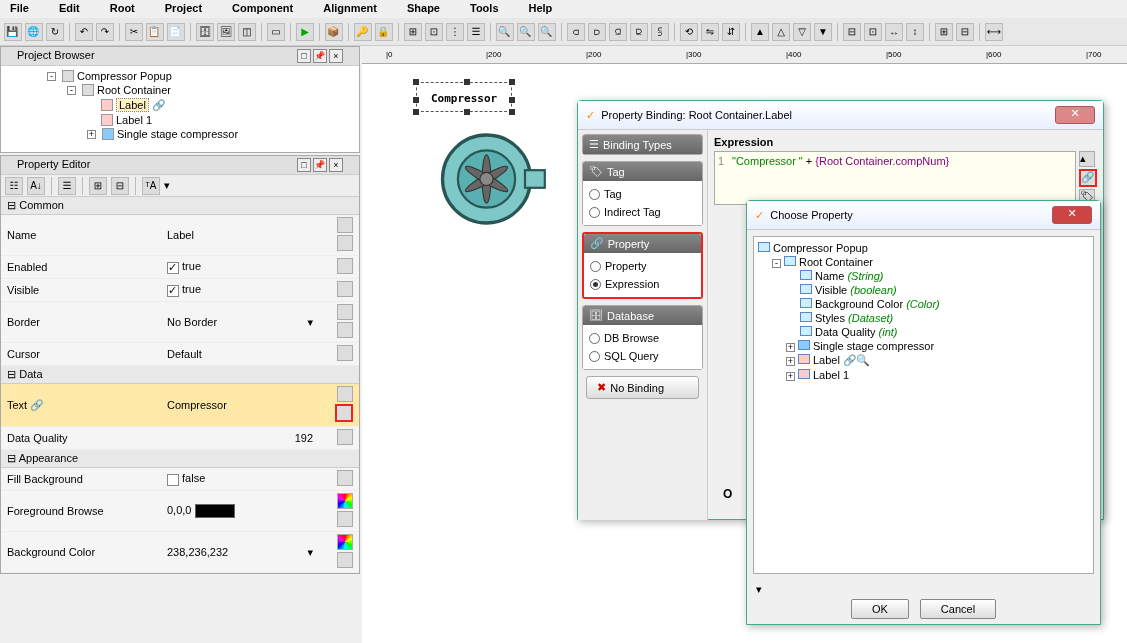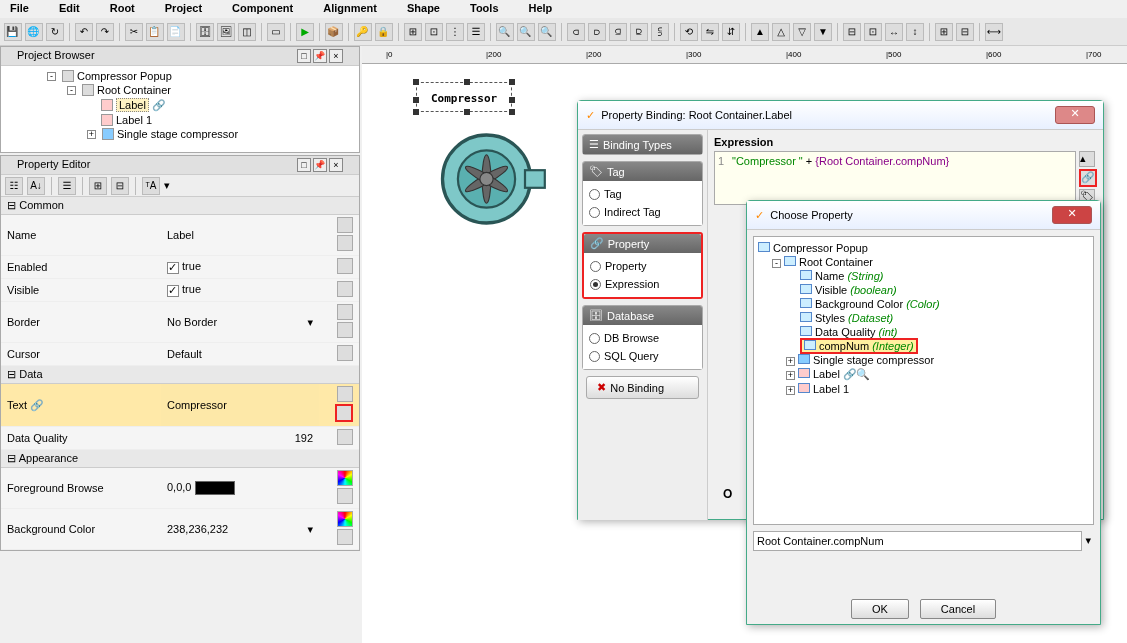--- a/index.html
+++ b/index.html
@@ -78,21 +78,21 @@
 .expr-label { font-weight: bold; margin-bottom: 3px; }
 .expr-box { border: 1px solid #aaa; background: #fffff0; padding: 3px; font-family: monospace; font-size: 11px; display: flex; }
 .expr-gutter { color: #888; width: 14px; }
 .expr-code .str { color: #080; }
 .expr-code .ref { color: #808; }
 
 .choose-body { padding: 6px; height: calc(100% - 28px); display: flex; flex-direction: column; }
 .choose-tree { flex: 1; background: white; border: 1px solid #aaa; padding: 4px; overflow: auto; }
 .choose-footer { margin-top: 6px; }
 .path-input { width: 100%; border: 1px solid #aaa; padding: 3px; background: white; margin-bottom: 6px; }
-.btn-row { text-align: center; margin-top: 42px; }
+.btn-row { text-align: center; }
 .std-btn { padding: 3px 20px; border: 1px solid #888; background: linear-gradient(#fff,#ddd); border-radius: 2px; cursor: pointer; margin: 0 4px; }
 
 .tree2 .node { padding: 1px 0; white-space: nowrap; }
 .tree2 .icn { width: 12px; height: 10px; border: 1px solid #58c; background: #cef; display: inline-block; margin-right: 3px; }
 .tree2 .type { color: #080; font-style: italic; }
 .tree2 .sel { background: #fff0a0; border: 2px solid #e22; padding: 0 2px; }
 .exp { width: 9px; height: 9px; border: 1px solid #888; display: inline-block; text-align: center; line-height: 7px; font-size: 9px; margin-right: 3px; }
 
 .circle-O { font-size: 12px; font-weight: bold; position: absolute; left: 723px; top: 487px; }
 </style>
@@ -287,20 +287,25 @@
           </tr>
     </tbody>
       </table>
 
     <div class="prop-section">
       <span>⊟</span> <span>Appearance</span>
     </div>
     <table class="prop-table">
       <tbody>
       <tr>
+            <td class="prop-name">Fill Background</td>
+            <td class="prop-val"><span class="checkbox"></span> <span>false</span></td>
+            <td class="prop-icons"><span class="mini-icon"></span></td>
+          </tr>
+      <tr>
             <td class="prop-name">Foreground Browse</td>
             <td class="prop-val"><span>0,0,0</span> <span class="color-swatch"></span></td>
             <td class="prop-icons"><span class="mini-icon" style="background:conic-gradient(red,yellow,lime,cyan,blue,magenta,red)"></span><span class="mini-icon"></span></td>
           </tr>
       <tr>
             <td class="prop-name">Background Color</td>
             <td class="prop-val"><span>238,236,232</span> <span style="float:right">▾</span></td>
             <td class="prop-icons"><span class="mini-icon" style="background:conic-gradient(red,yellow,lime,cyan,blue,magenta,red)"></span><span class="mini-icon"></span></td>
           </tr>
 
@@ -440,28 +445,26 @@
   </div>
   <div class="choose-body">
     <div class="choose-tree tree2">
       <div class="node"><span class="icn"></span><span>Compressor Popup</span></div>
       <div class="node" style="padding-left:14px"><span class="exp">-</span><span class="icn"></span><span>Root Container</span></div>
       <div class="node" style="padding-left:42px"><span class="icn"></span><span>Name</span> <span class="type">(String)</span></div>
       <div class="node" style="padding-left:42px"><span class="icn"></span><span>Visible</span> <span class="type">(boolean)</span></div>
       <div class="node" style="padding-left:42px"><span class="icn"></span><span>Background Color</span> <span class="type">(Color)</span></div>
       <div class="node" style="padding-left:42px"><span class="icn"></span><span>Styles</span> <span class="type">(Dataset)</span></div>
       <div class="node" style="padding-left:42px"><span class="icn"></span><span>Data Quality</span> <span class="type">(int)</span></div>
-      <div class="node" style="padding-left:42px"><span class="sel"><span class="icn"></span><span>compNum</span> <span class="type">(Integer)</span></span></div>
       <div class="node" style="padding-left:28px"><span class="exp">+</span><span class="icn" style="background:#8cf"></span><span>Single stage compressor</span></div>
       <div class="node" style="padding-left:28px"><span class="exp">+</span><span class="icn" style="background:#fcc"></span><span>Label</span> <span>🔗</span><span>🔍</span></div>
       <div class="node" style="padding-left:28px"><span class="exp">+</span><span class="icn" style="background:#fcc"></span><span>Label 1</span></div>
     </div>
     <div class="choose-footer">
       <div style="display:flex">
-          <input class="path-input" readonly="" value="Root Container.compNum" style="">
           <span style="padding:3px">▾</span>
         </div>
       <div class="btn-row">
         <button class="std-btn">OK</button>
         <button class="std-btn">Cancel</button>
       </div>
     </div>
   </div>
 </div>
 

